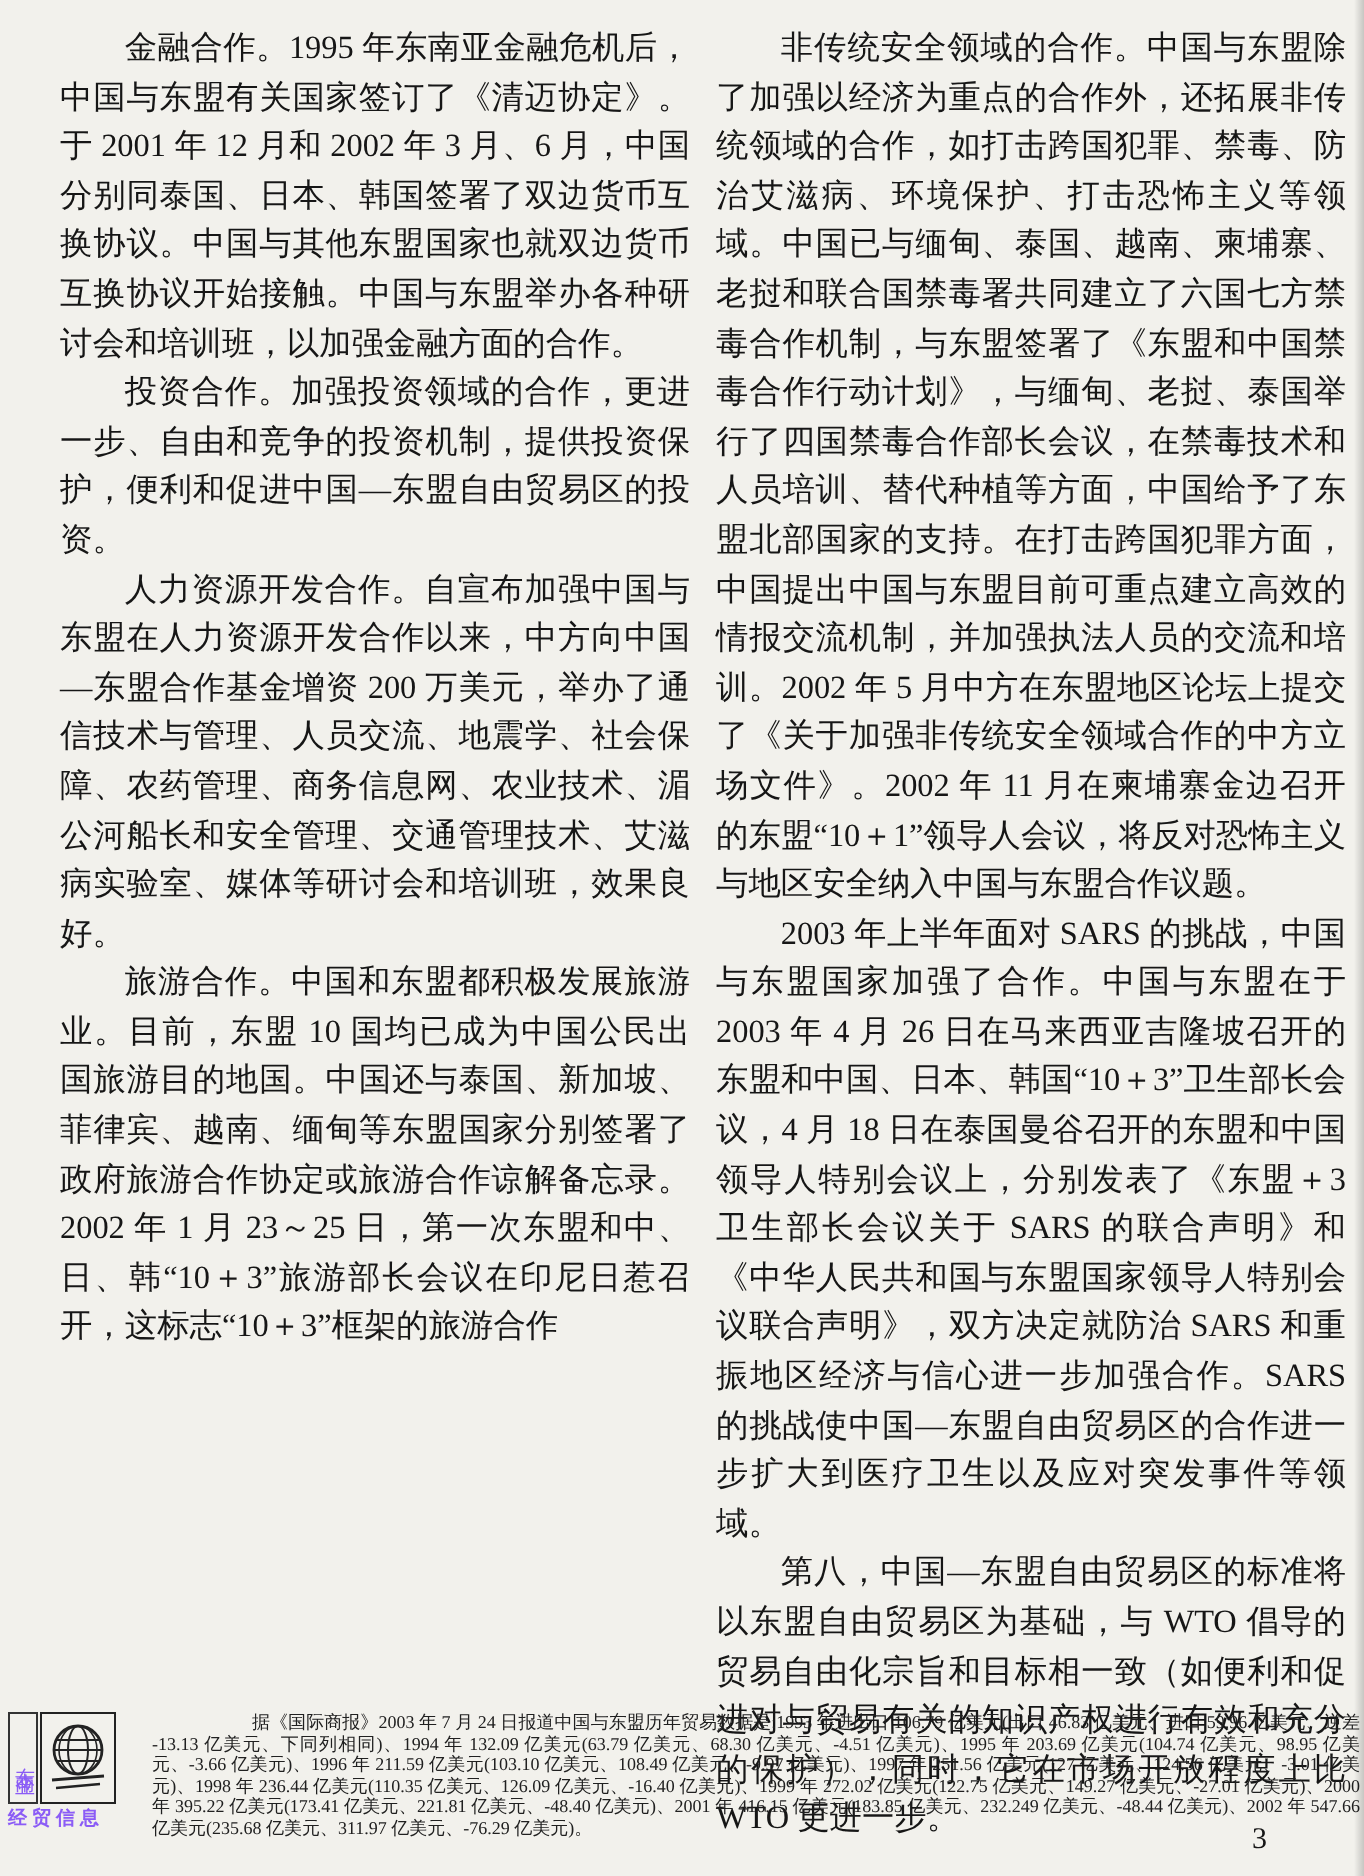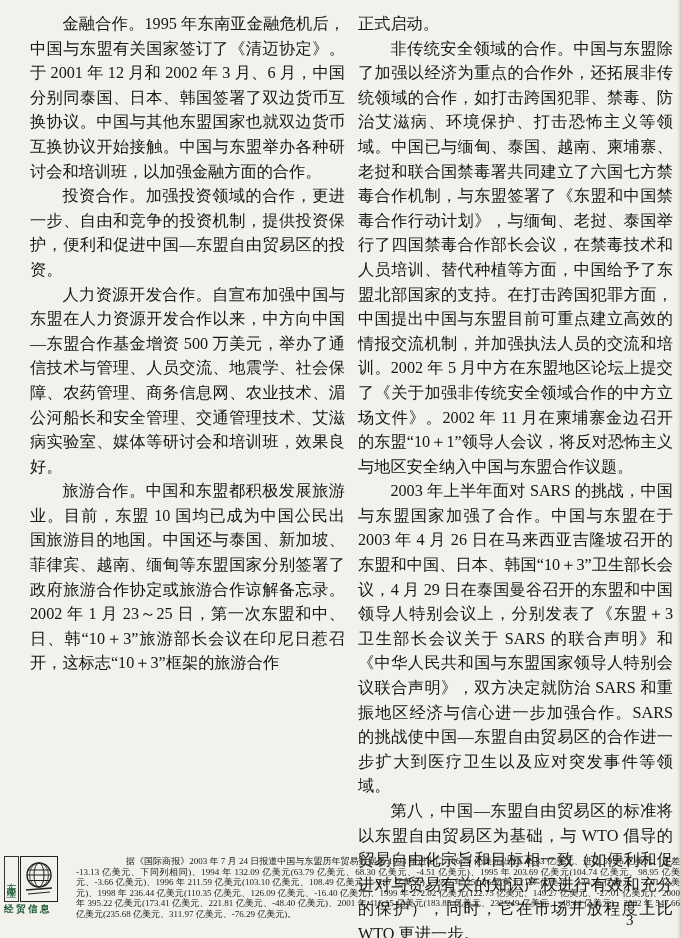--- a/index.html
+++ b/index.html
@@ -32,21 +32,21 @@
   .para { margin:0; text-indent:2em; }
   .para.cont { text-indent:0; }
   .footer {
     position:absolute; left:0; top:856px; width:682px;
     display:flex; align-items:flex-start;
   }
   .stamp {
     margin-left:4px;
     width:64px;
     flex:0 0 auto;
-    color:#14532d;
+    color:#8b5cf6;
   }
   .stamp-inner { display:flex; align-items:stretch; }
   .stamp-vert {
     writing-mode:vertical-rl;
     text-orientation:upright;
     font-size:10px;
     letter-spacing:3px;
     width:13px;
     line-height:13px;
     border:1px solid #333;
@@ -87,28 +87,27 @@
 </head>
 <body>
 
 <div class="page">
 
   <div class="columns">
 
     <div class="column">
       <p class="para">金融合作。1995 年东南亚金融危机后，中国与东盟有关国家签订了《清迈协定》。于 2001 年 12 月和 2002 年 3 月、6 月，中国分别同泰国、日本、韩国签署了双边货币互换协议。中国与其他东盟国家也就双边货币互换协议开始接触。中国与东盟举办各种研讨会和培训班，以加强金融方面的合作。</p>
       <p class="para">投资合作。加强投资领域的合作，更进一步、自由和竞争的投资机制，提供投资保护，便利和促进中国—东盟自由贸易区的投资。</p>
-      <p class="para">人力资源开发合作。自宣布加强中国与东盟在人力资源开发合作以来，中方向中国—东盟合作基金增资 500 万美元，举办了通信技术与管理、人员交流、地震学、社会保障、农药管理、商务信息网、农业技术、湄公河船长和安全管理、交通管理技术、艾滋病实验室、媒体等研讨会和培训班，效果良好。</p>
+      <p class="para">人力资源开发合作。自宣布加强中国与东盟在人力资源开发合作以来，中方向中国—东盟合作基金增资 200 万美元，举办了通信技术与管理、人员交流、地震学、社会保障、农药管理、商务信息网、农业技术、湄公河船长和安全管理、交通管理技术、艾滋病实验室、媒体等研讨会和培训班，效果良好。</p>
       <p class="para">旅游合作。中国和东盟都积极发展旅游业。目前，东盟 10 国均已成为中国公民出国旅游目的地国。中国还与泰国、新加坡、菲律宾、越南、缅甸等东盟国家分别签署了政府旅游合作协定或旅游合作谅解备忘录。2002 年 1 月 23～25 日，第一次东盟和中、日、韩“10＋3”旅游部长会议在印尼日惹召开，这标志“10＋3”框架的旅游合作</p>
     </div>
 
     <div class="column">
-      <p class="para cont">正式启动。</p>
       <p class="para">非传统安全领域的合作。中国与东盟除了加强以经济为重点的合作外，还拓展非传统领域的合作，如打击跨国犯罪、禁毒、防治艾滋病、环境保护、打击恐怖主义等领域。中国已与缅甸、泰国、越南、柬埔寨、老挝和联合国禁毒署共同建立了六国七方禁毒合作机制，与东盟签署了《东盟和中国禁毒合作行动计划》，与缅甸、老挝、泰国举行了四国禁毒合作部长会议，在禁毒技术和人员培训、替代种植等方面，中国给予了东盟北部国家的支持。在打击跨国犯罪方面，中国提出中国与东盟目前可重点建立高效的情报交流机制，并加强执法人员的交流和培训。2002 年 5 月中方在东盟地区论坛上提交了《关于加强非传统安全领域合作的中方立场文件》。2002 年 11 月在柬埔寨金边召开的东盟“10＋1”领导人会议，将反对恐怖主义与地区安全纳入中国与东盟合作议题。</p>
-      <p class="para">2003 年上半年面对 SARS 的挑战，中国与东盟国家加强了合作。中国与东盟在于 2003 年 4 月 26 日在马来西亚吉隆坡召开的东盟和中国、日本、韩国“10＋3”卫生部长会议，4 月 29 日在泰国曼谷召开的东盟和中国领导人特别会议上，分别发表了《东盟＋3 卫生部长会议关于 SARS 的联合声明》和《中华人民共和国与东盟国家领导人特别会议联合声明》，双方决定就防治 SARS 和重振地区经济与信心进一步加强合作。SARS 的挑战使中国—东盟自由贸易区的合作进一步扩大到医疗卫生以及应对突发事件等领域。</p>
+      <p class="para">2003 年上半年面对 SARS 的挑战，中国与东盟国家加强了合作。中国与东盟在于 2003 年 4 月 26 日在马来西亚吉隆坡召开的东盟和中国、日本、韩国“10＋3”卫生部长会议，4 月 18 日在泰国曼谷召开的东盟和中国领导人特别会议上，分别发表了《东盟＋3 卫生部长会议关于 SARS 的联合声明》和《中华人民共和国与东盟国家领导人特别会议联合声明》，双方决定就防治 SARS 和重振地区经济与信心进一步加强合作。SARS 的挑战使中国—东盟自由贸易区的合作进一步扩大到医疗卫生以及应对突发事件等领域。</p>
       <p class="para">第八，中国—东盟自由贸易区的标准将以东盟自由贸易区为基础，与 WTO 倡导的贸易自由化宗旨和目标相一致（如便利和促进对与贸易有关的知识产权进行有效和充分的保护），同时，它在市场开放程度上比 WTO 更进一步。</p>
 
     </div>
 
   </div>
 
   <div class="footer">
 
     <div class="stamp">
       <div class="stamp-inner">

